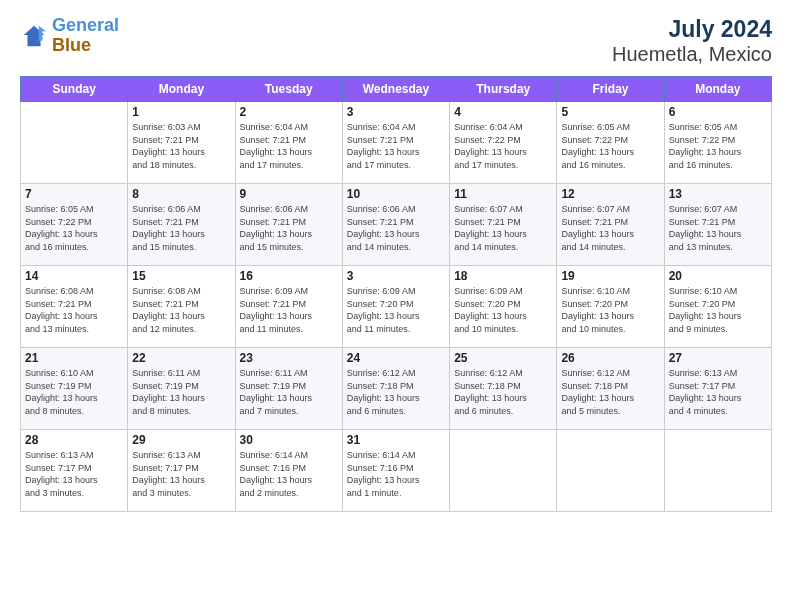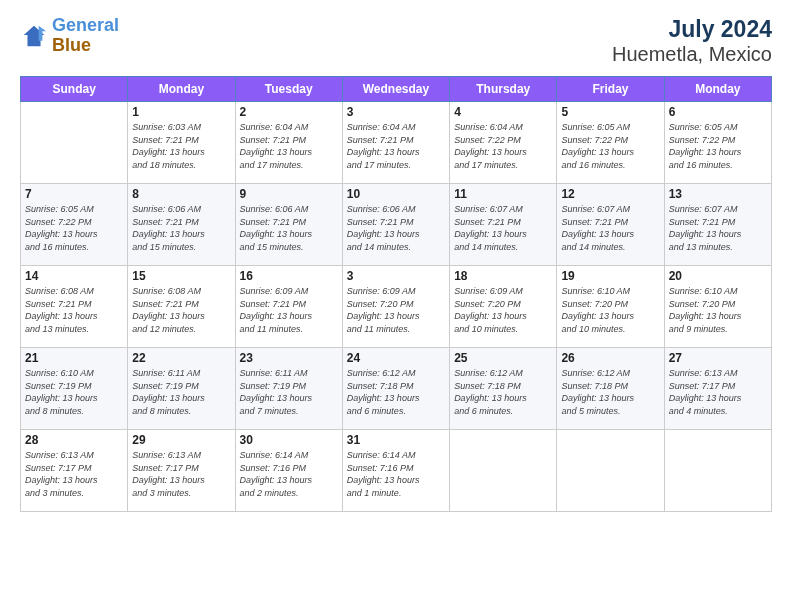--- a/index.html
+++ b/index.html
@@ -81,21 +81,20 @@
       font-size: 12px;
       font-weight: bold;
       color: #222;
       display: block;
       margin-bottom: 2px;
     }
     .cell-info {
       font-size: 9px;
       line-height: 1.4;
       color: #444;
-      font-style: italic;
     }
     .empty-cell {
       background: #f9f9f9;
     }
     tr:nth-child(odd) td { background: #fff; }
     tr:nth-child(even) td { background: #f5f7fb; }
     thead tr th { background: #3a6cbf; }
   </style>
 </head>
 <body>

